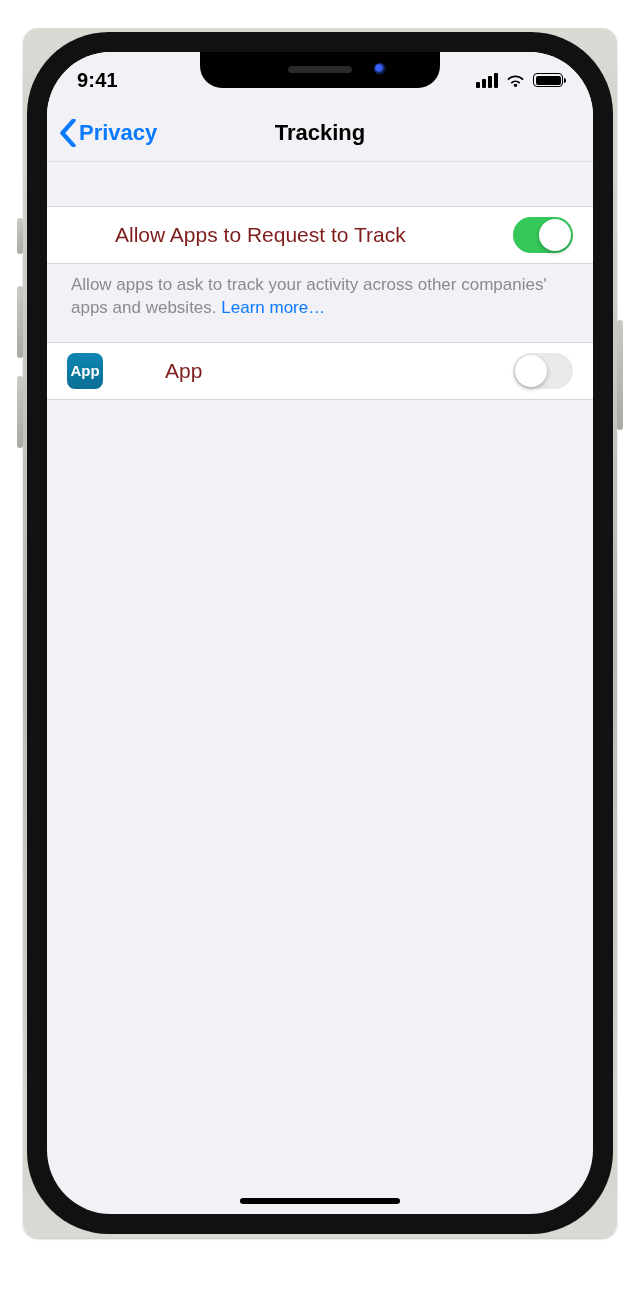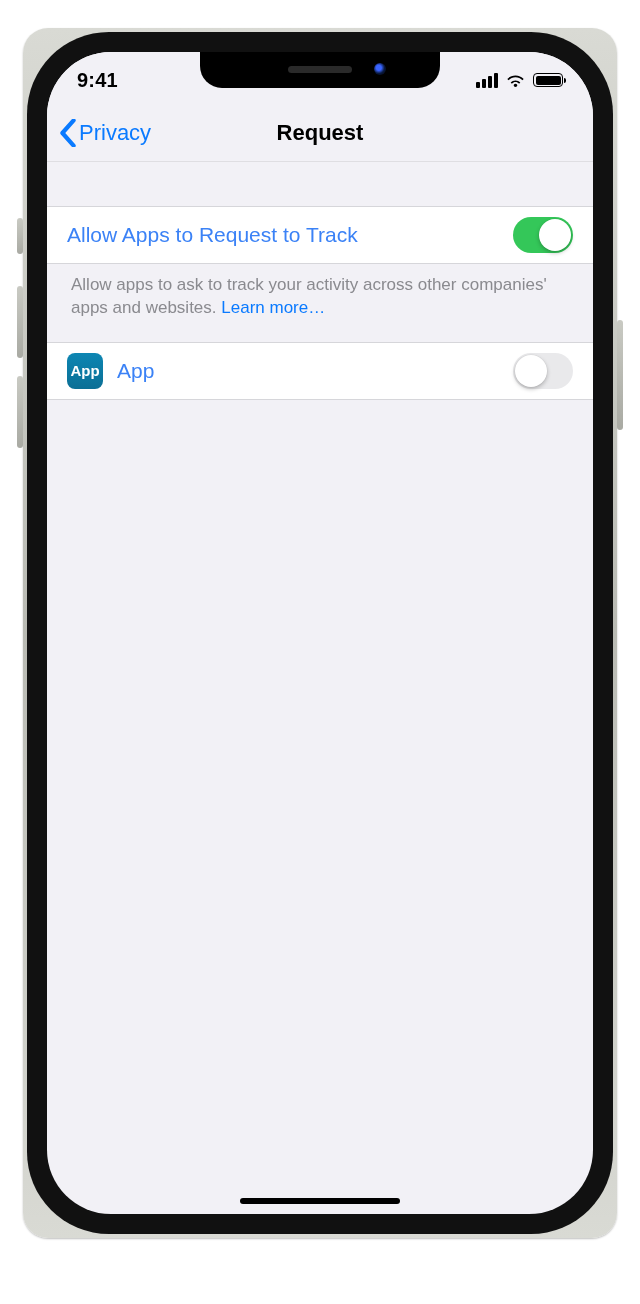--- a/index.html
+++ b/index.html
@@ -4,21 +4,21 @@
   <style>
     * { margin: 0; padding: 0; box-sizing: border-box; }
     html, body { width: 640px; height: 1304px; background: #fff; font-family: -apple-system, "SF Pro Text", "Helvetica Neue", Arial, sans-serif; }
 
     
     .device {
       position: relative;
       width: 594px;
       height: 1210px;
       margin: 28px auto 0;
-      border-radius: 25px;
+      border-radius: 15px;
       background: linear-gradient(180deg,#d9dad4 0%,#b9bab3 50%,#d9dad4 100%);
       box-shadow: 0 1px 2px rgba(0,0,0,.25);
     }
     .device::before {
       content: "";
       position: absolute; inset: 4px;
       border-radius: 82px;
       background: #111;
     }
     .screen {
@@ -49,30 +49,30 @@
     .sb-right { display:flex; align-items:center; gap:7px; }
     .bars { display:flex; align-items:flex-end; gap:2px; }
     .bars span { width:4px; background:#000; border-radius:1px; }
     .bars span:nth-child(1){height:6px} .bars span:nth-child(2){height:9px} .bars span:nth-child(3){height:12px} .bars span:nth-child(4){height:15px}
     .batt { width:30px; height:14px; border:1.6px solid #000; border-radius:4px; position:relative; }
     .batt::after{content:""; position:absolute; right:-4px; top:3.5px; width:2.5px; height:5px; background:#000; border-radius:0 2px 2px 0;}
     .batt i{position:absolute; inset:1.5px; background:#000; border-radius:2px;}
 
     
     .navbar { position: relative; height: 58px; background:#f2f1f6; border-bottom:1px solid rgba(0,0,0,.08); }
-    .nav-back { position:absolute; left:12px; top:50%; transform:translateY(-50%); display:flex; align-items:center; gap:2px; color:#0a7aff; font-size:22px; font-weight:400;justify-content:center; }
+    .nav-back { position:absolute; left:12px; top:50%; transform:translateY(-50%); display:flex; align-items:center; gap:2px; color:#0a7aff; font-size:22px; font-weight:700;justify-content:center; }
     .nav-back svg { width:18px; height:28px; }
     .nav-title { position:absolute; left:50%; top:50%; transform:translate(-50%,-50%); font-size:22px; font-weight:600; color:#000; }
 
     
     .content { background:#f2f1f6; }
     .group-gap { height: 44px; }
 
     .cell { background:#fff; display:flex; align-items:center; padding: 0 20px; min-height:58px; border-top:.5px solid #d6d6da; border-bottom:.5px solid #d6d6da; }
-    .cell-title { font-size:21px; color:#3b82f6; flex:1; }
+    .cell-title { font-size:21px; color:#7f1d1d; flex:1;margin-left:48px; }
 
     .footer-note { padding: 10px 24px 22px; font-size:17px; line-height:1.35; color:#8a8a8f; }
     .footer-note a { color:#0a7aff; text-decoration:none; }
 
     .app-ico { width:36px; height:36px; border-radius:8px; background:linear-gradient(180deg,#0d86b3,#0b6f95); color:#fff; font-weight:700; font-size:15px; display:flex; align-items:center; justify-content:center; margin-right:14px; font-family: -apple-system, Helvetica, Arial, sans-serif; }
 
     
     .switch { position:relative; width:60px; height:36px; border-radius:18px; flex:0 0 auto; }
     .switch .knob { position:absolute; top:2px; width:32px; height:32px; border-radius:50%; background:#fff; box-shadow:0 2px 4px rgba(0,0,0,.25), 0 0 0 .5px rgba(0,0,0,.04); transition:left .2s; }
     .switch.on  { background:#34c759; }
@@ -116,21 +116,21 @@
       </span>
     </div>
 
     <div class="navbar">
       <div class="nav-back">
         <svg viewBox="0 0 12 20">
             <path d="M10 1 2 10l8 9" fill="none" stroke="#0a7aff" stroke-width="3" stroke-linecap="round" stroke-linejoin="round"></path>
           </svg>
         <span>Privacy</span>
       </div>
-      <div class="nav-title">Request</div>
+      <div class="nav-title">Tracking</div>
     </div>
 
     <div class="content">
       <div class="group-gap"></div>
 
       <div class="cell">
         <span class="cell-title">Allow Apps to Request to Track</span>
         <span class="switch on">
             <span class="knob"></span>
           </span>

